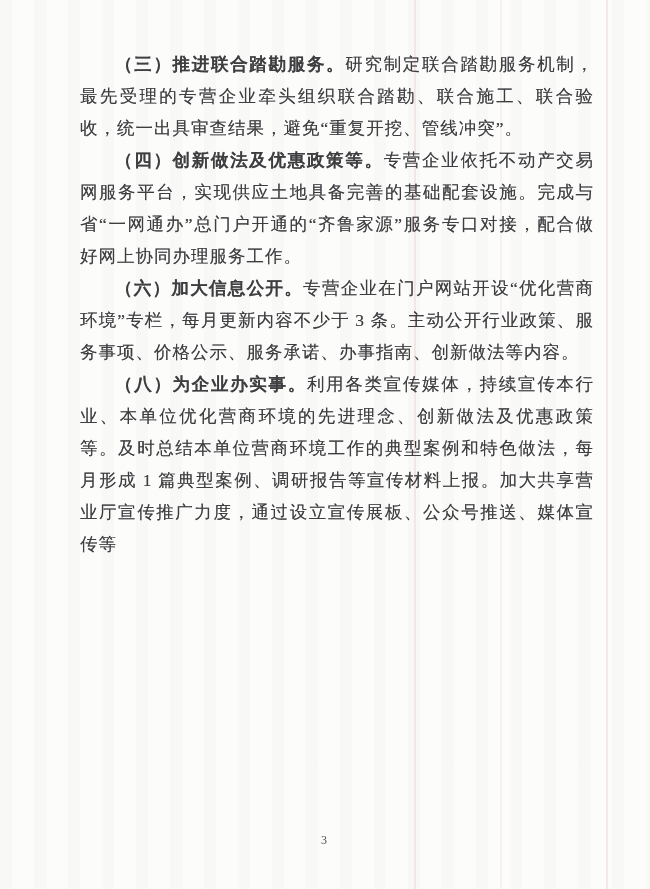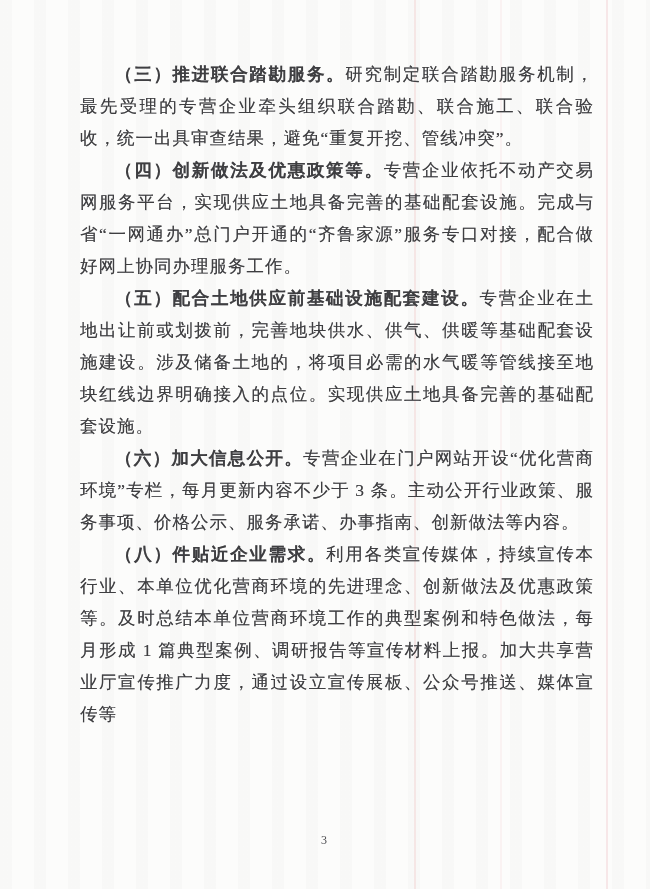--- a/index.html
+++ b/index.html
@@ -35,21 +35,21 @@
     width: 2px;
     pointer-events: none;
   }
   .streak.s1 { left: 414px; background: rgba(233,158,162,0.20); }
   .streak.s2 { left: 500px; background: rgba(233,158,162,0.10); }
   .streak.s3 { left: 606px; background: rgba(233,158,162,0.22); }
 
   .text-block {
     position: absolute;
     left: 80px;
-    top: 58px;
+    top: 48px;
     width: 514px;
     color: #3e3e41;
     font-size: 17.5px;
     line-height: 32px;
     letter-spacing: 1px;
     text-align: justify;
     text-shadow: 0 0 0.5px rgba(62,62,65,0.55);
   }
   p.para {
     margin: 0;
@@ -82,24 +82,23 @@
   <div class="streak s1"></div>
   <div class="streak s2"></div>
   <div class="streak s3"></div>
 
   <div class="text-block">
 
     <p class="para"><span class="lead">（三）推进联合踏勘服务。</span><span>研究制定联合踏勘服务机制，最先受理的专营企业牵头组织联合踏勘、联合施工、联合验收，统一出具审查结果，避免“重复开挖、管线冲突”。</span></p>
 
     <p class="para"><span class="lead">（四）创新做法及优惠政策等。</span><span>专营企业依托不动产交易网服务平台，实现供应土地具备完善的基础配套设施。完成与省“一网通办”总门户开通的“齐鲁家源”服务专口对接，配合做好网上协同办理服务工作。</span></p>
 
-    <p class="para"><span class="lead">（五）配合土地供应前基础设施配套建设。</span><span>专营企业在土地出让前或划拨前，完善地块供水、供气、供暖等基础配套设施建设。涉及储备土地的，将项目必需的水气暖等管线接至地块红线边界明确接入的点位。实现供应土地具备完善的基础配套设施。</span></p>
 
     <p class="para"><span class="lead">（六）加大信息公开。</span><span>专营企业在门户网站开设“优化营商环境”专栏，每月更新内容不少于 3 条。主动公开行业政策、服务事项、价格公示、服务承诺、办事指南、创新做法等内容。</span></p>
 
 
-    <p class="para"><span class="lead">（八）件贴近企业需求。</span><span>利用各类宣传媒体，持续宣传本行业、本单位优化营商环境的先进理念、创新做法及优惠政策等。及时总结本单位营商环境工作的典型案例和特色做法，每月形成 1 篇典型案例、调研报告等宣传材料上报。加大共享营业厅宣传推广力度，通过设立宣传展板、公众号推送、媒体宣传等</span></p>
+    <p class="para"><span class="lead">（八）为企业办实事。</span><span>利用各类宣传媒体，持续宣传本行业、本单位优化营商环境的先进理念、创新做法及优惠政策等。及时总结本单位营商环境工作的典型案例和特色做法，每月形成 1 篇典型案例、调研报告等宣传材料上报。加大共享营业厅宣传推广力度，通过设立宣传展板、公众号推送、媒体宣传等</span></p>
 
   </div>
 
   <div class="page-number"><span>3</span></div>
 
 </div>
 
 </body></html>

